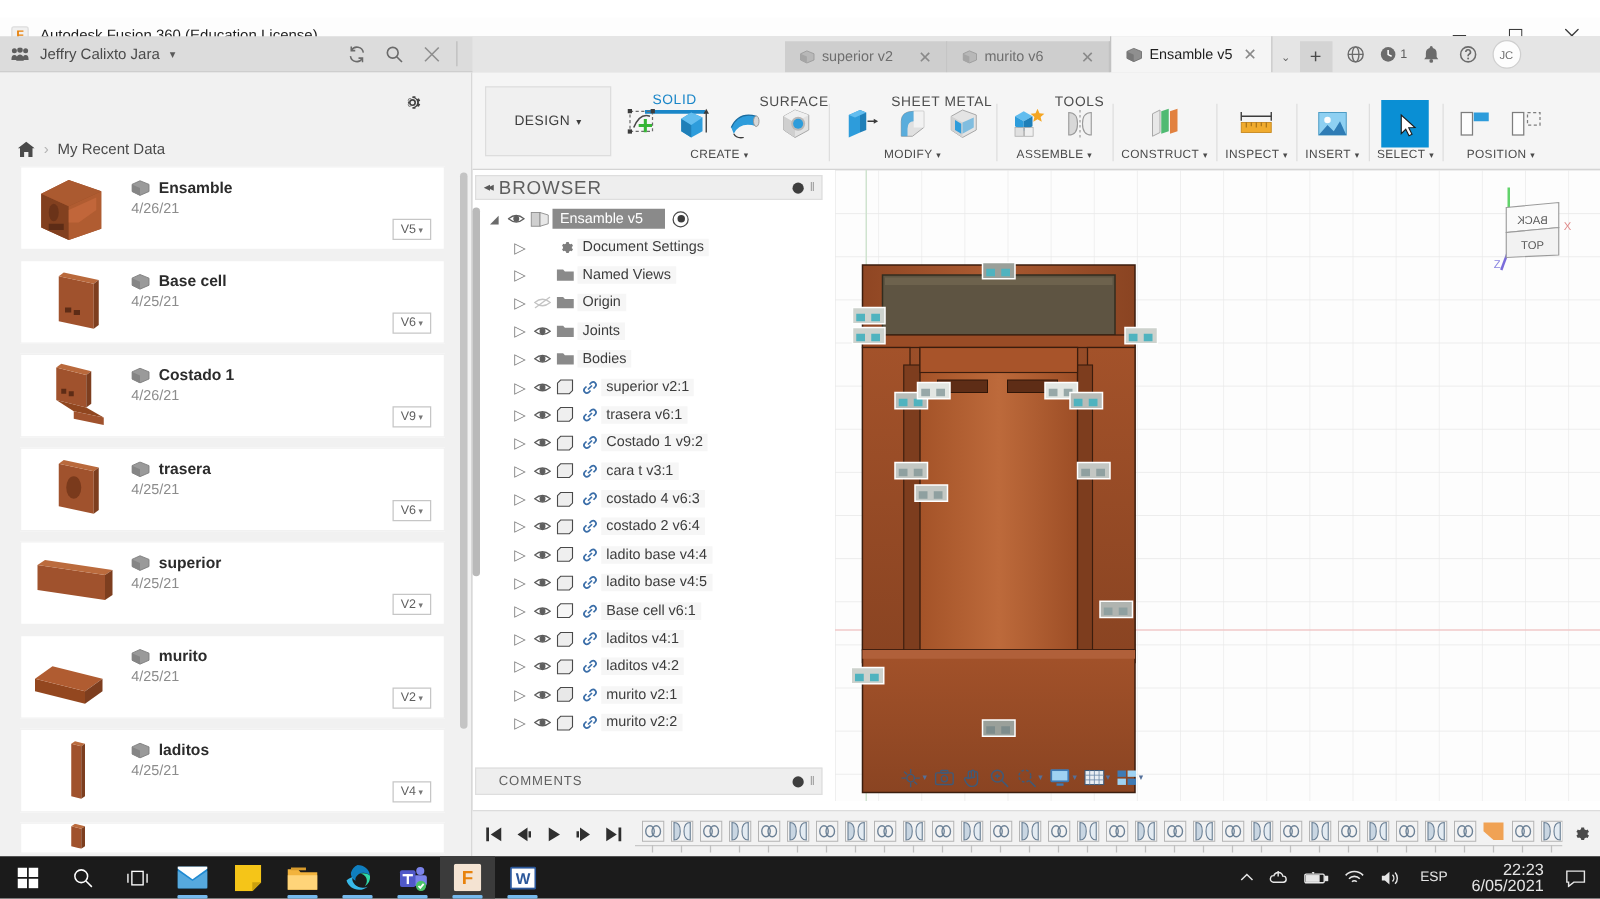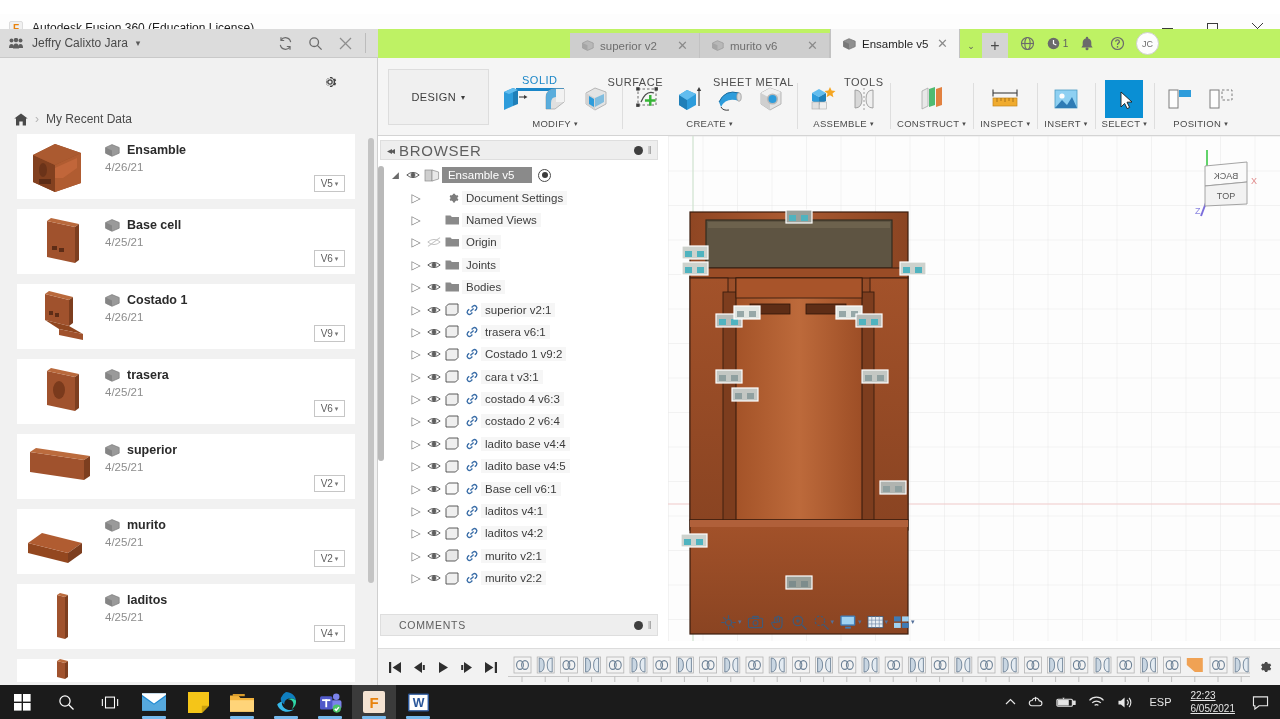--- a/index.html
+++ b/index.html
@@ -90,21 +90,21 @@
   }
   .dp-ver .vcar { font-size: 7px; color: #777; }
   .dp-scroll {
     position: absolute; right: 3px; top: 80px; width: 6px; height: 445px;
     background: #c4c4c4; border-radius: 3px;
   }
 
   
   .tabstrip {
     position: absolute; top: 29px; left: 378px; width: 902px; height: 29px;
-    background: #bef264; display: flex; align-items: flex-end;
+    background: #e5e5e5; display: flex; align-items: flex-end; justify-content: center;
   }
   .doctab {
     height: 25px; display: flex; align-items: center; padding: 0 8px 0 12px;
     background: #cecece; border-right: 1px solid #c2c2c2; color: #6e6e6e;
     font-size: 11.5px; min-width: 130px; justify-content: space-between;
   }
   .doctab .dt-left { display: flex; align-items: center; gap: 6px; }
   .doctab.active {
     background: #f5f5f5; color: #1f1f1f; height: 29px;
     border-left: 1px solid #c2c2c2;
@@ -267,23 +267,22 @@
     background: #76b9ed; border-radius: 1px;
   }
   .tk-btn.active { background: #3b3b3b; }
   .tk-tray { margin-left: auto; display: flex; align-items: center; height: 34px; }
   .tr-ic {
     padding: 0 6px; height: 34px; display: flex; align-items: center; justify-content: center;
     color: #e6e6e6;
   }
   .tr-lang { color: #e6e6e6; font-size: 11px; padding: 0 9px; }
   .tr-clock {
-    color: #e6e6e6; font-size: 10px; line-height: 13px; text-align: left;
+    color: #e6e6e6; font-size: 13px; line-height: 13px; text-align: right;
     padding: 0 10px;
-    text-decoration: underline;
   }
   .tr-notify { padding: 0 11px 0 7px; display: flex; align-items: center; color: #e6e6e6; }
 </style>
 </head>
 <body>
 
 <div class="app">
 
   <div class="titlebar">
     <div class="tb-logo"></div>
@@ -694,53 +693,20 @@
       <div class="rb-tab" style="margin-left:38px">SHEET METAL</div>
       <div class="rb-tab" style="margin-left:38px">TOOLS</div>
     </div>
 
     <div class="rb-groups">
 
       <div class="rb-group">
         <div class="rb-icons">
           <div class="rb-btn">
             <svg width="30" height="30" viewBox="0 0 30 30">
-              <path d="M5 8 L14 4 L14 22 L5 26 Z" fill="#2d9cdb"></path>
-              <path d="M14 4 L19 6 L19 20 L14 22 Z" fill="#1f7fb8"></path>
-              <path d="M5 8 L14 4 L19 6 L10 10 Z" fill="#62bdef"></path>
-              <line x1="20" y1="13" x2="27" y2="13" stroke="#3c3c3c" stroke-width="1.1"></line>
-              <polygon points="28.5,13 25,11 25,15" fill="#3c3c3c"></polygon>
-            </svg>
-          </div>
-          <div class="rb-btn">
-            <svg width="30" height="30" viewBox="0 0 30 30">
-              <path d="M6 25 L6 13 Q6 5 16 5 L24 5 L24 18 L15 25 Z" fill="#e0e0e0" stroke="#a8a8a8" stroke-width=".8"></path>
-              <path d="M6 13 Q6 5 16 5 L16 13 Q11 13 11 19 L11 25 L6 25 Z" fill="#2d9cdb" opacity=".75"></path>
-              <path d="M16 5 L24 5 L24 18 L16 18 Z" fill="#f2f2f2"></path>
-            </svg>
-          </div>
-          <div class="rb-btn">
-            <svg width="30" height="30" viewBox="0 0 30 30">
-              <path d="M5 9 L14 4 L25 8 L25 20 L14 26 L5 20 Z" fill="#e4e4e4" stroke="#a8a8a8" stroke-width=".8"></path>
-              <path d="M5 9 L14 14 L14 26 L5 20 Z" fill="#d2d2d2"></path>
-              <path d="M8 17 L8 12 L13 15 L13 23 L8 20 Z" fill="#2d9cdb"></path>
-              <path d="M14 14 L23 10 L23 18 L14 23 Z" fill="#2d9cdb" opacity=".55"></path>
-            </svg>
-          </div>
-        </div>
-        <div class="rb-label">
-          <span>MODIFY</span>
-          <span class="lcar">▾</span>
-        </div>
-      </div>
-
-      <div class="rb-group">
-        <div class="rb-icons">
-          <div class="rb-btn">
-            <svg width="30" height="30" viewBox="0 0 30 30">
               <rect x="5" y="5" width="18" height="16" fill="none" stroke="#6b6b6b" stroke-width="1" stroke-dasharray="2.5,2"></rect>
               <rect x="3.2" y="3.2" width="3.4" height="3.4" fill="#3c3c3c"></rect>
               <rect x="21.5" y="3.2" width="3.4" height="3.4" fill="#3c3c3c"></rect>
               <rect x="3.2" y="19.5" width="3.4" height="3.4" fill="#3c3c3c"></rect>
               <path d="M8 18 Q13 6 21 9" fill="none" stroke="#4a4a4a" stroke-width="1.3"></path>
               <path d="M17 21h5v-5h3v5h5v3h-5v5h-3v-5h-5z" transform="translate(-2,-2) scale(.82)" fill="#36b536"></path>
             </svg>
           </div>
           <div class="rb-btn">
             <svg width="30" height="30" viewBox="0 0 30 30">
@@ -764,20 +730,53 @@
               <path d="M5 9 L14 4 L25 8 L25 20 L14 26 L5 20 Z" fill="#e2e2e2" stroke="#a8a8a8" stroke-width=".8"></path>
               <path d="M5 9 L14 14 L14 26 L5 20 Z" fill="#cfcfcf"></path>
               <path d="M5 9 L14 4 L25 8 L14 14 Z" fill="#f0f0f0"></path>
               <circle cx="16.5" cy="15" r="5.6" fill="#b8b8b8"></circle>
               <circle cx="16.5" cy="15" r="4" fill="#2d9cdb"></circle>
             </svg>
           </div>
         </div>
         <div class="rb-label">
           <span>CREATE</span>
+          <span class="lcar">▾</span>
+        </div>
+      </div>
+
+      <div class="rb-group">
+        <div class="rb-icons">
+          <div class="rb-btn">
+            <svg width="30" height="30" viewBox="0 0 30 30">
+              <path d="M5 8 L14 4 L14 22 L5 26 Z" fill="#2d9cdb"></path>
+              <path d="M14 4 L19 6 L19 20 L14 22 Z" fill="#1f7fb8"></path>
+              <path d="M5 8 L14 4 L19 6 L10 10 Z" fill="#62bdef"></path>
+              <line x1="20" y1="13" x2="27" y2="13" stroke="#3c3c3c" stroke-width="1.1"></line>
+              <polygon points="28.5,13 25,11 25,15" fill="#3c3c3c"></polygon>
+            </svg>
+          </div>
+          <div class="rb-btn">
+            <svg width="30" height="30" viewBox="0 0 30 30">
+              <path d="M6 25 L6 13 Q6 5 16 5 L24 5 L24 18 L15 25 Z" fill="#e0e0e0" stroke="#a8a8a8" stroke-width=".8"></path>
+              <path d="M6 13 Q6 5 16 5 L16 13 Q11 13 11 19 L11 25 L6 25 Z" fill="#2d9cdb" opacity=".75"></path>
+              <path d="M16 5 L24 5 L24 18 L16 18 Z" fill="#f2f2f2"></path>
+            </svg>
+          </div>
+          <div class="rb-btn">
+            <svg width="30" height="30" viewBox="0 0 30 30">
+              <path d="M5 9 L14 4 L25 8 L25 20 L14 26 L5 20 Z" fill="#e4e4e4" stroke="#a8a8a8" stroke-width=".8"></path>
+              <path d="M5 9 L14 14 L14 26 L5 20 Z" fill="#d2d2d2"></path>
+              <path d="M8 17 L8 12 L13 15 L13 23 L8 20 Z" fill="#2d9cdb"></path>
+              <path d="M14 14 L23 10 L23 18 L14 23 Z" fill="#2d9cdb" opacity=".55"></path>
+            </svg>
+          </div>
+        </div>
+        <div class="rb-label">
+          <span>MODIFY</span>
           <span class="lcar">▾</span>
         </div>
       </div>
 
       <div class="rb-group">
         <div class="rb-icons">
           <div class="rb-btn">
             <svg width="30" height="30" viewBox="0 0 30 30">
               <path d="M4 9 L11 5 L18 9 L11 13 Z" fill="#62bdef"></path>
               <path d="M4 9 L11 13 L11 21 L4 17 Z" fill="#2d9cdb"></path>

